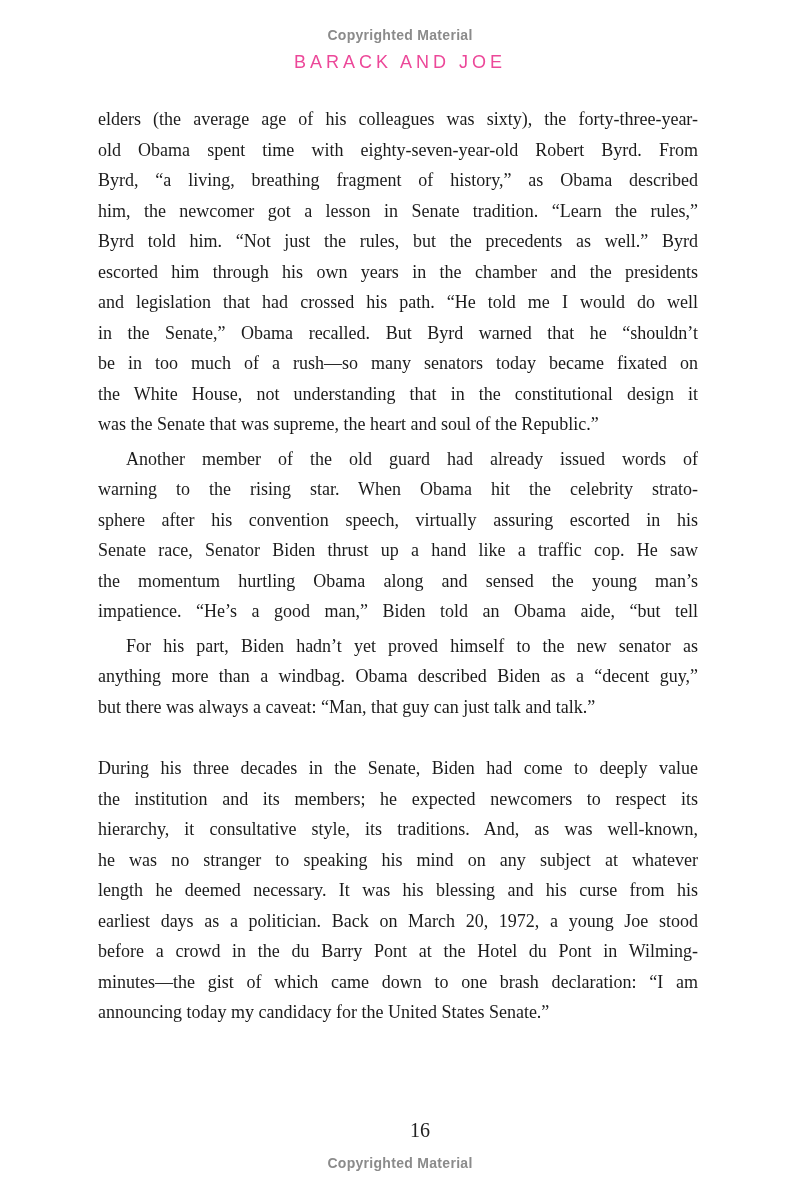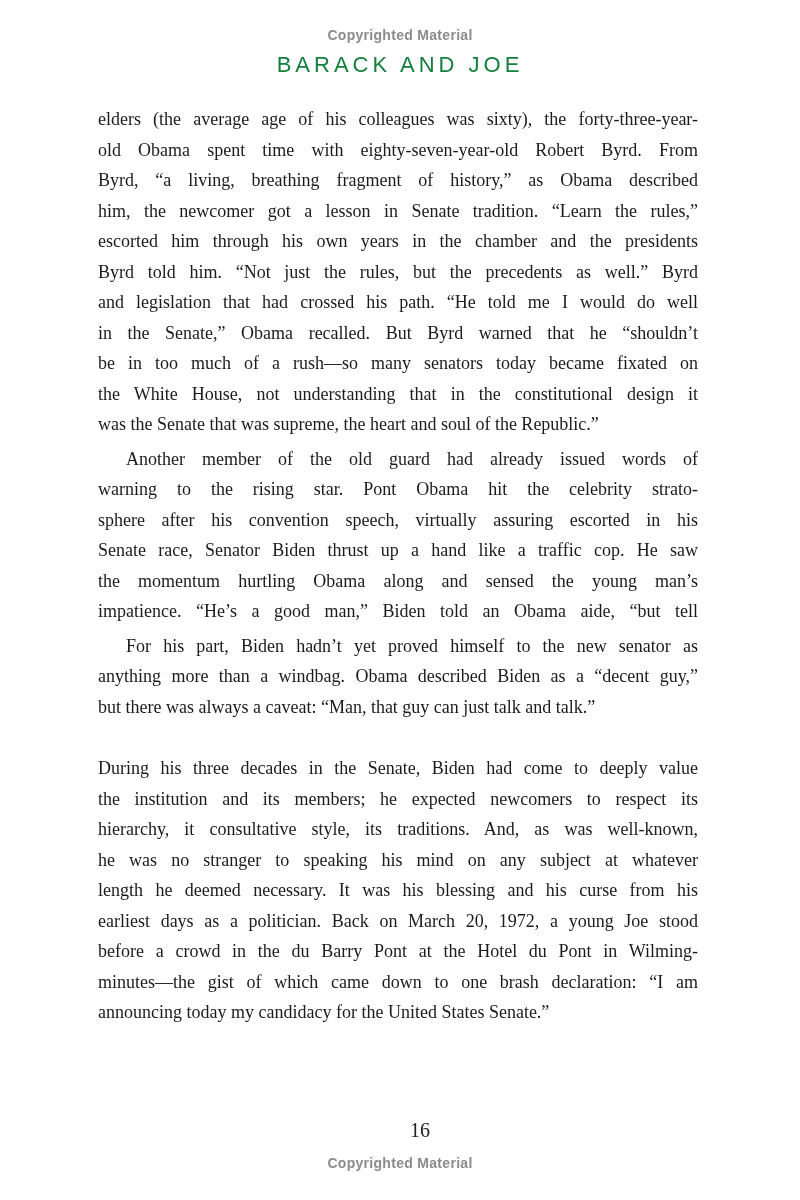--- a/index.html
+++ b/index.html
@@ -32,22 +32,22 @@
     letter-spacing: 0.3px;
   }
   .running-head {
     position: absolute;
     top: 52px;
     left: 0;
     width: 100%;
     text-align: center;
     font-family: "Liberation Sans", sans-serif;
     font-weight: normal;
-    font-size: 22px;
-    color: #15803d;
+    font-size: 18px;
+    color: #ec4899;
     letter-spacing: 4px;
   }
   .body-text {
     position: absolute;
     top: 100px;
     left: 94px;
     width: 608px;
     color: #1b1b1b;
     font-size: 18px;
   }
@@ -100,31 +100,31 @@
 
 <div class="page">
   <div class="top-copyright">Copyrighted Material</div>
   <div class="running-head">BARACK AND JOE</div>
   <div class="body-text">
       <div class="paragraph">
         <div class="line">elders (the average age of his colleagues was sixty), the forty-three-year-</div>
         <div class="line">old Obama spent time with eighty-seven-year-old Robert Byrd. From</div>
         <div class="line">Byrd, “a living, breathing fragment of history,” as Obama described</div>
         <div class="line">him, the newcomer got a lesson in Senate tradition. “Learn the rules,”</div>
+        <div class="line">Byrd told him. “Not just the rules, but the precedents as well.” Byrd</div>
         <div class="line">escorted him through his own years in the chamber and the presidents</div>
-        <div class="line">Byrd told him. “Not just the rules, but the precedents as well.” Byrd</div>
         <div class="line">and legislation that had crossed his path. “He told me I would do well</div>
         <div class="line">in the Senate,” Obama recalled. But Byrd warned that he “shouldn’t</div>
         <div class="line">be in too much of a rush—so many senators today became fixated on</div>
         <div class="line">the White House, not understanding that in the constitutional design it</div>
         <div class="line last">was the Senate that was supreme, the heart and soul of the Republic.”</div>
       </div>
       <div class="paragraph">
         <div class="line indent">Another member of the old guard had already issued words of</div>
-        <div class="line">warning to the rising star. Pont Obama hit the celebrity strato-</div>
+        <div class="line">warning to the rising star. When Obama hit the celebrity strato-</div>
         <div class="line">sphere after his convention speech, virtually assuring escorted in his</div>
         <div class="line">Senate race, Senator Biden thrust up a hand like a traffic cop. He saw</div>
         <div class="line">the momentum hurtling Obama along and sensed the young man’s</div>
         <div class="line">impatience. “He’s a good man,” Biden told an Obama aide, “but tell</div>
       </div>
       <div class="paragraph">
         <div class="line indent">For his part, Biden hadn’t yet proved himself to the new senator as</div>
         <div class="line">anything more than a windbag. Obama described Biden as a “decent guy,”</div>
         <div class="line last">but there was always a caveat: “Man, that guy can just talk and talk.”</div>
       </div>

